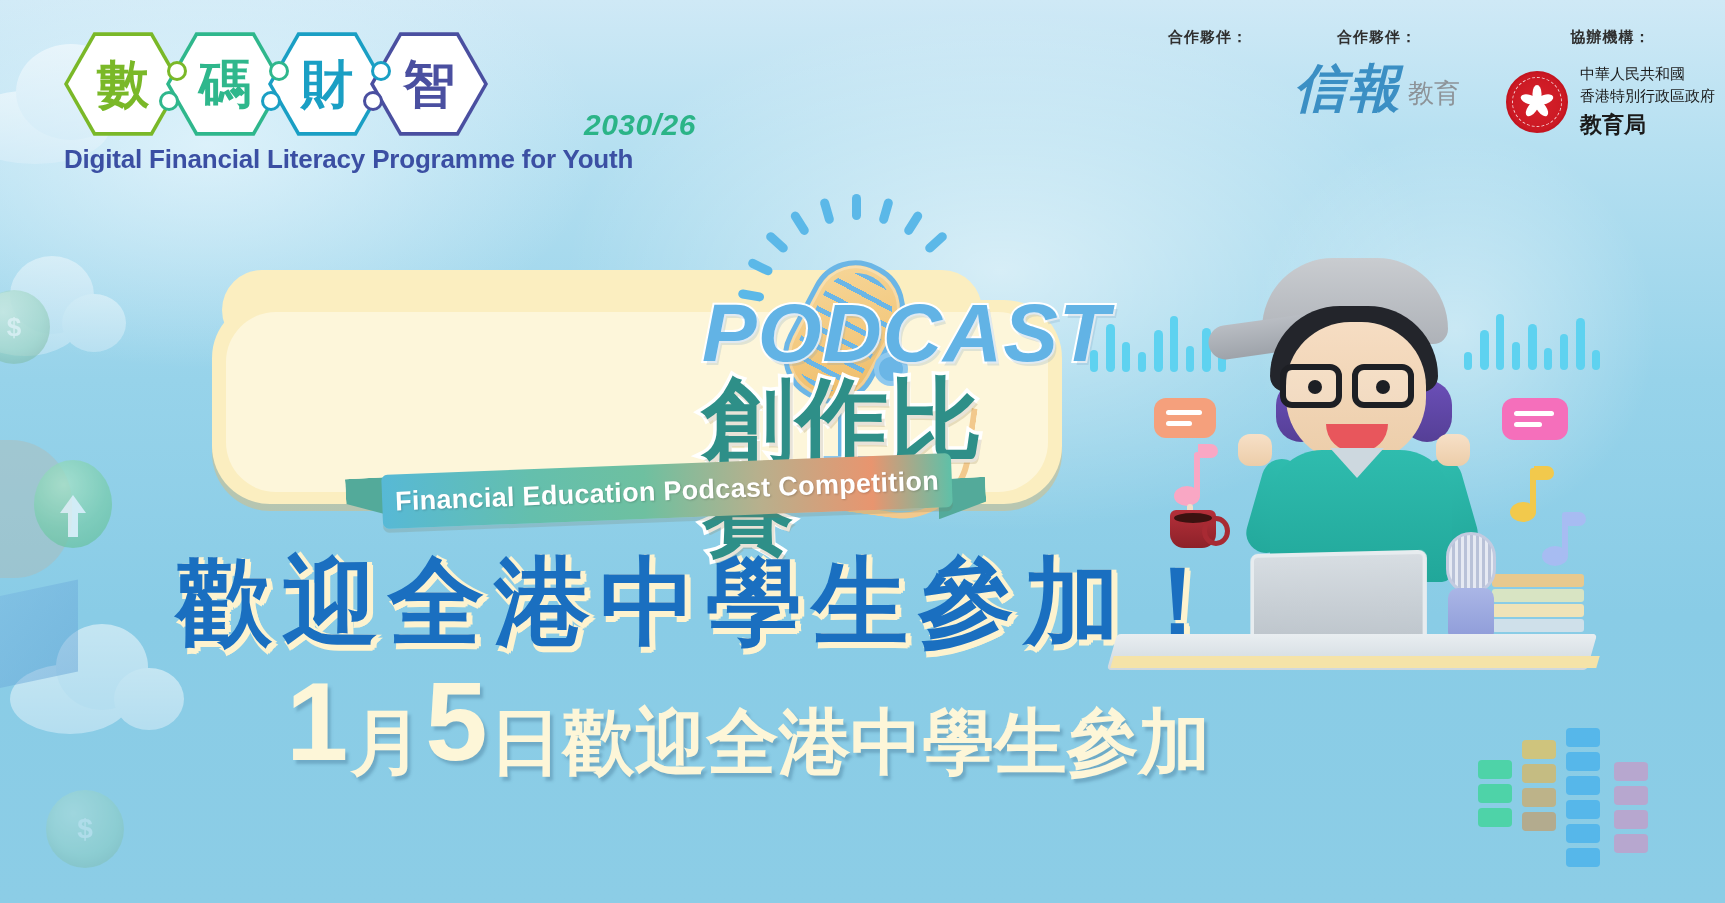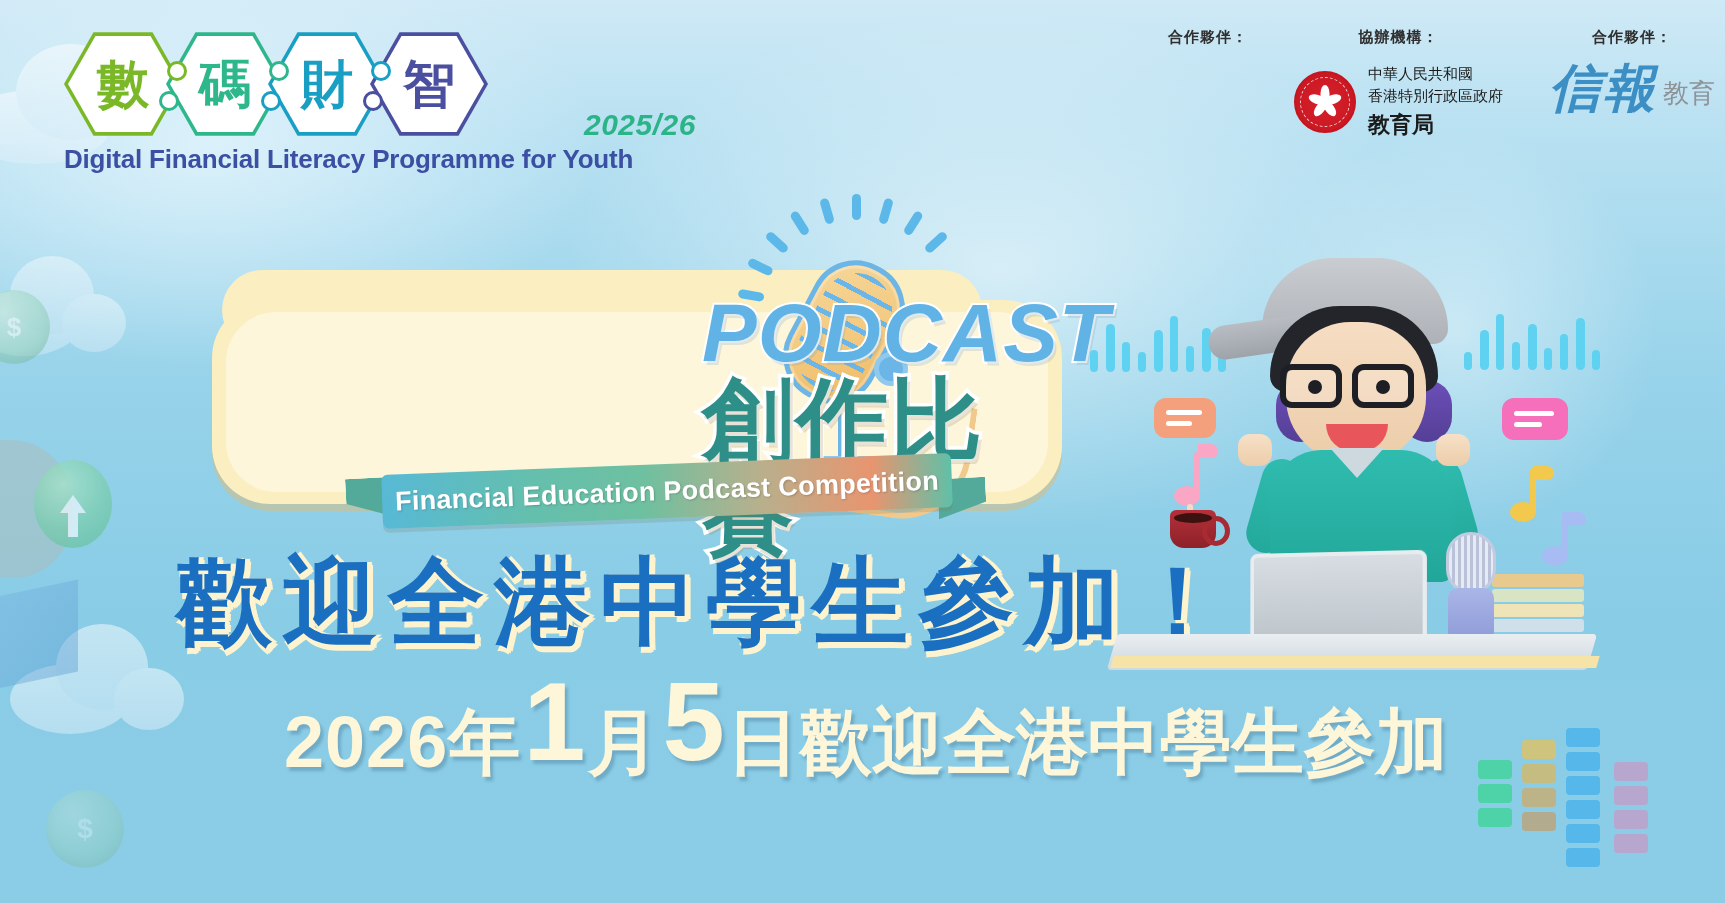--- a/index.html
+++ b/index.html
@@ -445,28 +445,38 @@
 
       <div class="hexbox">
         <div class="hex" style="background:#4a4fa0;"></div>
         <div class="hex-in">
             <span style="color:#4a4fa0;">智</span>
           </div>
         <div class="hexdot low" style="box-shadow:0 0 0 3px #4a4fa0; left:-4px; right:auto;"></div>
       </div>
 
     </div>
-    <div class="year">2025/26</div>
+    <div class="year">2030/26</div>
     <div class="logo-sub">Digital Financial Literacy Programme for Youth</div>
   </div>
 
   <div class="partners">
 
     <div class="pblock">
       <div class="plabel">合作夥伴：</div>
+    </div>
+
+    <div class="pblock">
+      <div class="plabel">合作夥伴：</div>
+      <div class="prow">
+        <div class="hkej">
+          <span class="hkej-cn">信報</span>
+          <span class="hkej-sub">教育</span>
+        </div>
+      </div>
     </div>
 
     <div class="pblock">
       <div class="plabel">協辦機構：</div>
       <div class="prow">
         <div class="hk-emblem">
           <div class="hk-ring"></div>
           <div class="bau">
             <div class="petal" style="transform:translate(-50%,-100%) rotate(0deg);"></div>
             <div class="petal" style="transform:translate(-50%,-100%) rotate(72deg);"></div>
@@ -476,30 +486,20 @@
           </div>
         </div>
         <div class="edb-txt">
           <div>中華人民共和國</div>
           <div>香港特別行政區政府</div>
           <b>教育局</b>
         </div>
       </div>
     </div>
 
-    <div class="pblock">
-      <div class="plabel">合作夥伴：</div>
-      <div class="prow">
-        <div class="hkej">
-          <span class="hkej-cn">信報</span>
-          <span class="hkej-sub">教育</span>
-        </div>
-      </div>
-    </div>
-
   </div>
 
   <div class="lockup">
     <div class="creamblob"></div>
     <div class="creamblob2"></div>
 
 
     <div class="mic">
       <div class="mic-ray" style="left:96px; top:-8px; transform:rotate(0deg);"></div>
       <div class="mic-ray" style="left:96px; top:-8px; transform:rotate(-16deg);"></div>
@@ -524,21 +524,20 @@
     <div class="ribbon-tail-l"></div>
     <div class="ribbon-tail-r"></div>
     <div class="ribbon">
       <span>Financial Education Podcast Competition</span>
     </div>
   </div>
 
   <div class="headline">歡迎全港中學生參加！</div>
 
   <div class="deadline">
-    <span class="dl-s">2026年</span>
     <span class="dl-big">1</span>
     <span class="dl-s">月</span>
     <span class="dl-big">5</span>
     <span class="dl-s">日</span>
     <span class="dl-m">歡迎全港中學生參加</span>
   </div>
 
   <div class="scene">
 
     <div class="wave" style="left:-22px; top:60px; width:150px; height:60px;">

